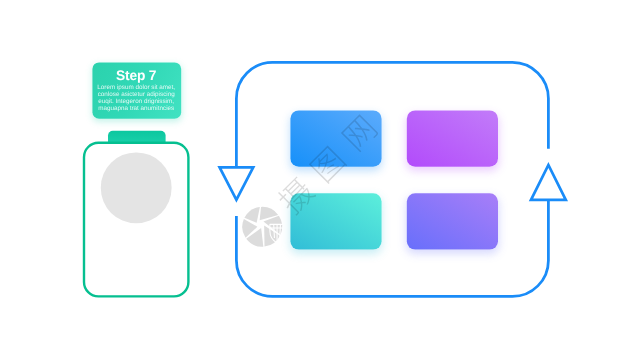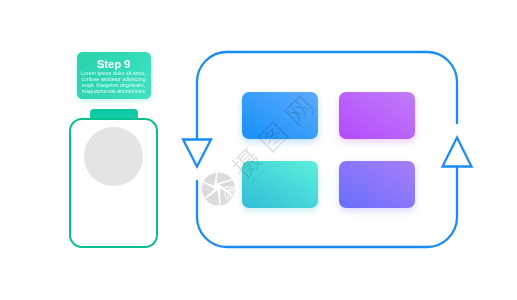--- a/index.html
+++ b/index.html
@@ -38,21 +38,21 @@
       background:linear-gradient(to top right,#686ffb,#a87ef8);
       box-shadow:0 3px 7px rgba(104,111,251,.26);}
   #watermark{left:0;top:0;width:517px;height:300px;mix-blend-mode:multiply;}
 </style>
 </head>
 <body>
 
 <div id="stage">
 
   <div class="abs" id="step-card">
-    <div id="step-title">Step 9</div>
+    <div id="step-title">Step 7</div>
     <div id="step-body">Lorem ipsum dolor sit amet,
 conlose asictetur adipiscing
 euqit. Integeron drignissim,
 maguapna trat anumitncies</div>
   </div>
 
   <div class="abs" id="dev-cap"></div>
   <div class="abs" id="dev-body"></div>
   <div class="abs" id="dev-circle"></div>
 

